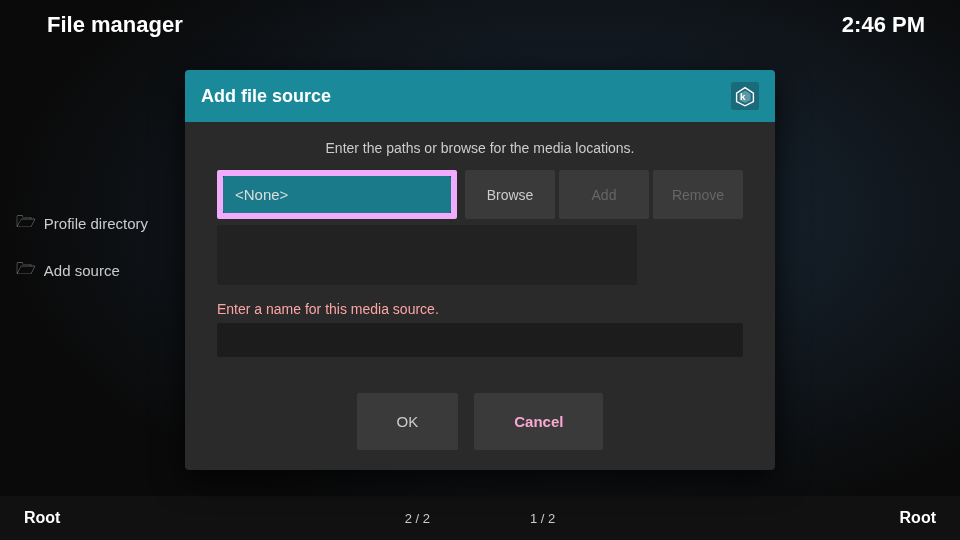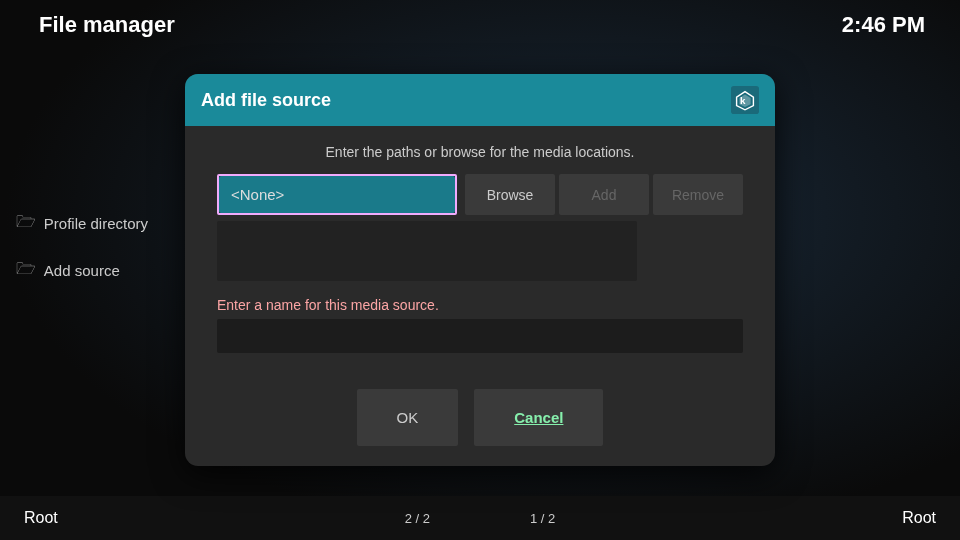--- a/index.html
+++ b/index.html
@@ -15,21 +15,21 @@
     
     .bg {
       position: absolute;
       inset: 0;
       background: radial-gradient(ellipse at 60% 40%, #1a2a3a 0%, #0a0a0a 70%);
     }
 
     
     .top-bar {
       position: absolute;
-      top: 0; left: 4px; right: 0;
+      top: 0; left: 12px; right: 0;
       height: 50px;
       display: flex;
       align-items: center;
       justify-content: space-between;
       padding: 0 35px;
       z-index: 10;
     }
     .top-bar-title {
       color: #ffffff;
       font-size: 22px;
@@ -49,21 +49,21 @@
       background: #111111;
       display: flex;
       align-items: center;
       justify-content: space-between;
       padding: 0 24px;
       z-index: 10;
     }
     .bottom-label {
       color: #ffffff;
       font-size: 16px;
-      font-weight: normal;
+      font-weight: bold;
     }
     .bottom-center {
       display: flex;
       gap: 100px;
     }
     .bottom-page {
       color: #cccccc;
       font-size: 13px;
     }
 
@@ -97,21 +97,21 @@
       display: flex;
       align-items: center;
       justify-content: center;
       z-index: 20;
     }
 
     
     .dialog {
       width: 590px;
       background: #2a2a2a;
-      border-radius: 13px;
+      border-radius: 4px;
       overflow: hidden;
       box-shadow: 0 8px 32px rgba(0,0,0,0.8);
     }
     .dialog-header {
       background: #1a8a9a;
       padding: 12px 16px;
       display: flex;
       align-items: center;
       justify-content: space-between;
     }
@@ -133,21 +133,21 @@
     }
 
     .input-row {
       display: flex;
       gap: 8px;
       margin-bottom: 6px;
     }
 
     .path-input-wrapper {
       flex: 1;
-      border: 2px solid #f0abfc;
+      border: 6px solid #f0abfc;
       border-radius: 2px;
     }
     .path-input {
       width: 100%;
       background: #1a7a8a;
       color: #dddddd;
       font-size: 15px;
       padding: 10px 12px;
       border: none;
       outline: none;
@@ -213,23 +213,22 @@
       background: #3a3a3a;
       color: #cccccc;
       font-size: 15px;
       border: none;
       padding: 20px 40px;
       cursor: pointer;
       border-radius: 2px;
       font-weight: normal;
     }
     .footer-btn.cancel {
-      color: #86efac;
-      font-weight: bold;
-      text-decoration: underline;
+      color: #f9a8d4;
+      font-weight: bold;
     }
 
     
     .kodi-logo {
       width: 28px;
       height: 28px;
     }
   </style>
 </head>
 <body>

